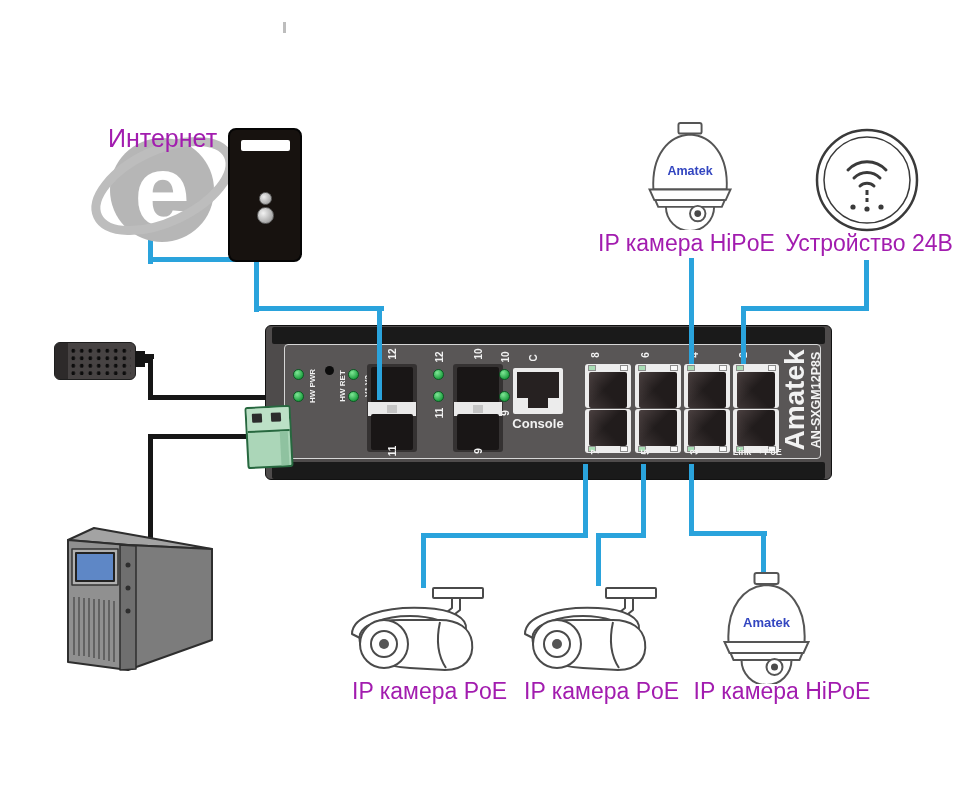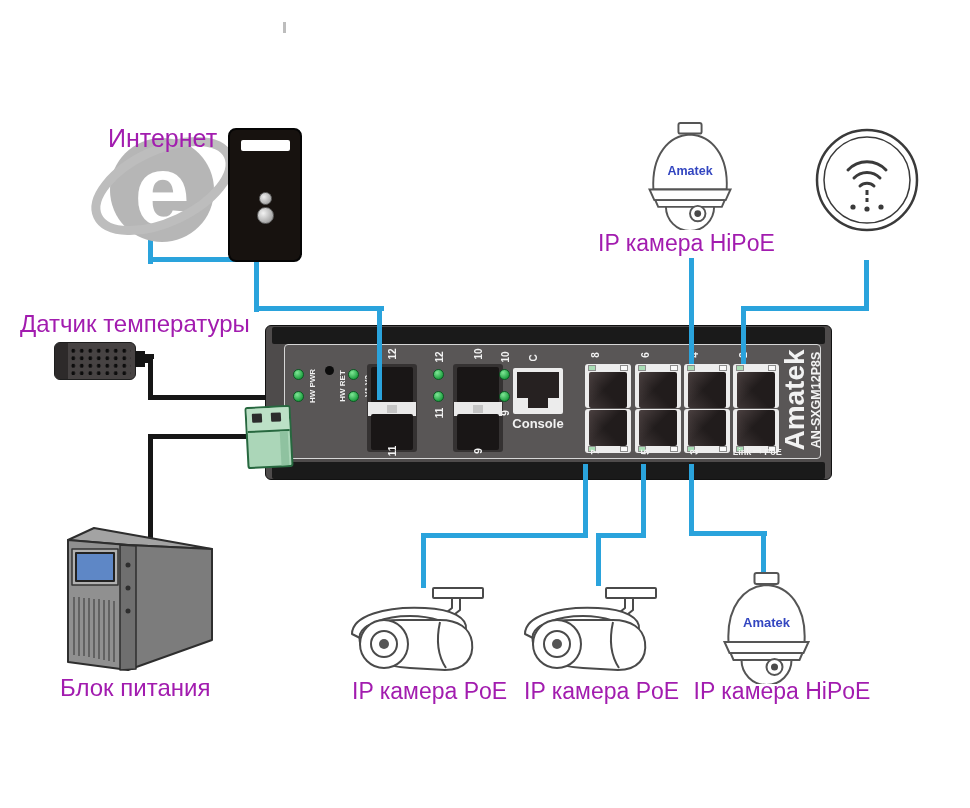--- a/index.html
+++ b/index.html
@@ -301,20 +301,19 @@
       <path d="M10,70 L94,70 L89,81 L15,81 Z"></path>
       <path d="M16,81 L88,81 L85,88 L19,88 Z"></path>
       <path d="M27,88 A25,25 0 0 0 77,88 Z"></path>
       <circle cx="60" cy="95" r="8"></circle>
       <circle cx="60" cy="95" r="3.5" fill="#4a4a4a" stroke="none"></circle>
       <text x="52" y="55" font-size="13" font-weight="bold" fill="#3346c0" stroke="none" text-anchor="middle" font-family="Liberation Sans, sans-serif">Amatek</text>
     </svg>
   </div>
 
   <div class="lbl" style="left:108px;top:124px;font-size:25px;">Интернет</div>
-  <div class="lbl" style="left:20px;top:310px;font-size:24px;">Датчик температуры</div>
-  <div class="lbl" style="left:60px;top:674px;font-size:24px;">Блок питания</div>
   <div class="lbl c" style="left:598px;top:230px;width:172px;">IP камера HiPoE</div>
+  <div class="lbl c" style="left:784px;top:230px;width:170px;">Устройство 24В</div>
   <div class="lbl c" style="left:352px;top:678px;width:150px;">IP камера PoE</div>
   <div class="lbl c" style="left:524px;top:678px;width:150px;">IP камера PoE</div>
   <div class="lbl c" style="left:692px;top:678px;width:180px;">IP камера HiPoE</div>
 
 </div>
 
 </body></html>

